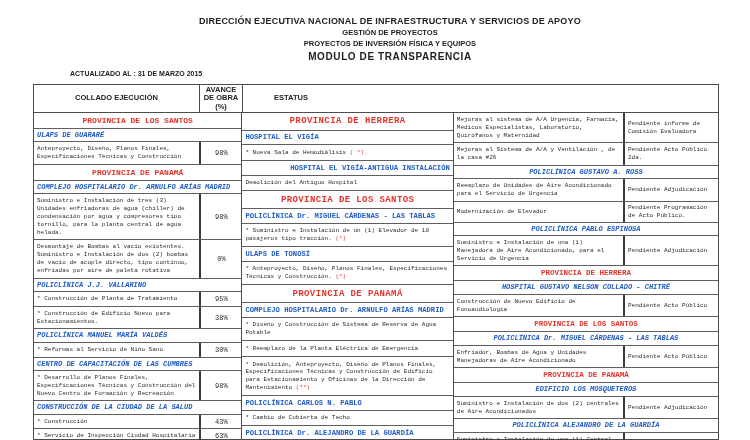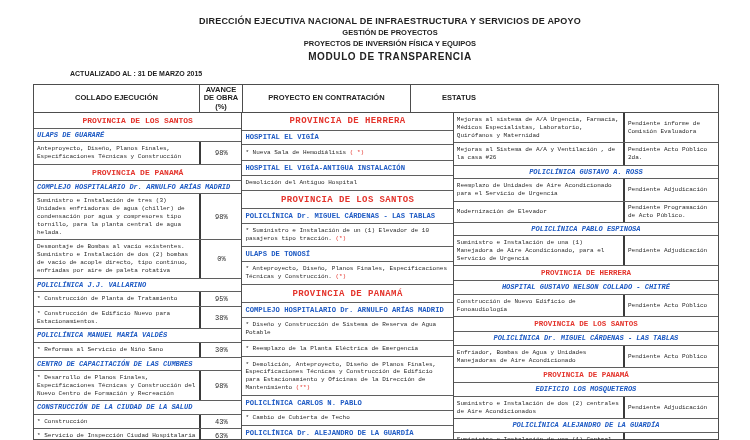--- a/index.html
+++ b/index.html
@@ -102,21 +102,20 @@
     <div class="t3">PROYECTOS DE INVERSIÓN FÍSICA Y EQUIPOS</div>
     <div class="t4">MODULO DE TRANSPARENCIA</div>
   </div>
 
   <div class="updated">ACTUALIZADO AL : 31 DE MARZO 2015</div>
 
   <div class="table">
     <div class="thead">
       <div class="th w1">COLLADO EJECUCIÓN</div>
       <div class="th w2">AVANCE DE OBRA (%)</div>
-      <div class="th w4">PROYECTO EN CONTRATACIÓN</div>
       <div class="th w5">ESTATUS</div>
     </div>
     <div class="tbody">
       <div class="group g-exec" id="g-exec">
           <div class="row">
             <div class="province" style="color: rgb(228, 52, 44);">PROVINCIA DE LOS SANTOS</div>
           </div>
           <div class="row">
             <div class="facility" style="color: rgb(31, 91, 196);">ULAPS DE GUARARÉ</div>
           </div>
@@ -208,21 +207,21 @@
           </div>
           <div class="row">
             <div class="facility" style="color: rgb(31, 91, 196);">HOSPITAL EL VIGÍA</div>
           </div>
           <div class="row">
             <div class="cell-text">
               <span>* Nueva Sala de Hemodiálisis<span class="note" style="color: rgb(228, 52, 44); display: inline;"> ( *)</span></span>
             </div>
           </div>
           <div class="row">
-            <div class="facility" style="color: rgb(31, 91, 196);">HOSPITAL EL VIGÍA-ANTIGUA INSTALACIÓN</div>
+            <div class="facility" style="color: rgb(31, 91, 196); text-align: right;">HOSPITAL EL VIGÍA-ANTIGUA INSTALACIÓN</div>
           </div>
           <div class="row">
             <div class="cell-text">
               <span>Demolición del Antiguo Hospital</span>
             </div>
           </div>
           <div class="row">
             <div class="province" style="color: rgb(228, 52, 44);">PROVINCIA DE  LOS SANTOS</div>
           </div>
           <div class="row">

